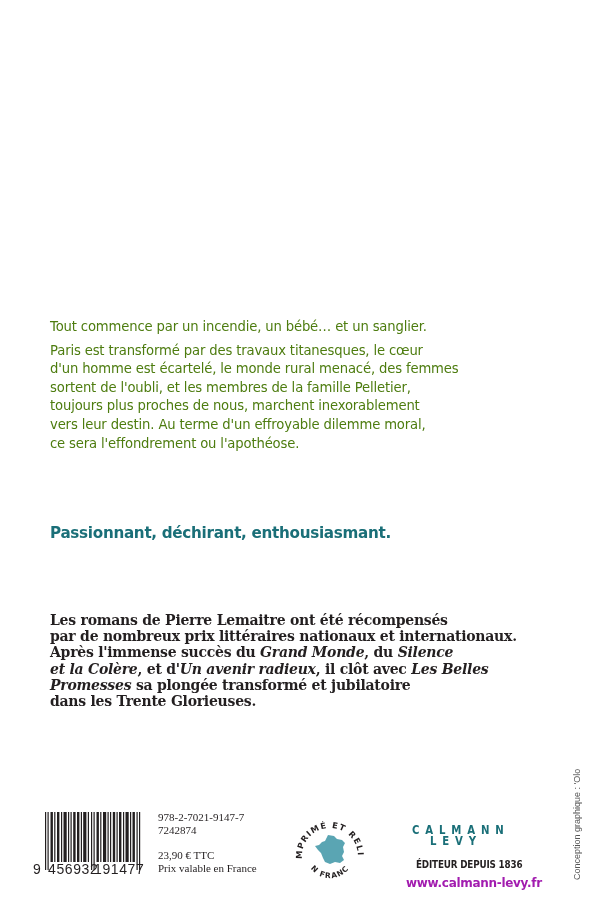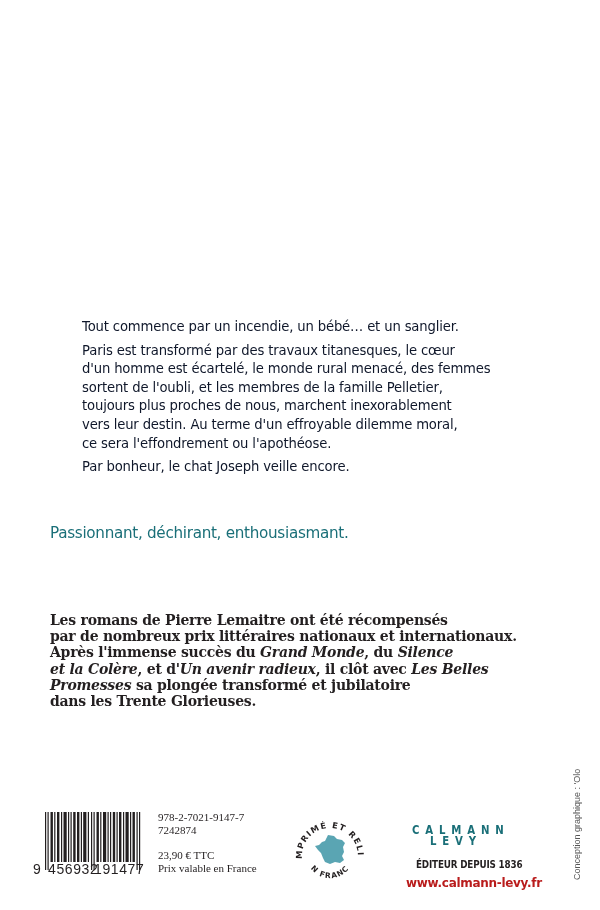--- a/index.html
+++ b/index.html
@@ -6,27 +6,26 @@
   body {
     width: 600px; height: 910px; background: #ffffff;
     position: relative; overflow: hidden;
     color: #231f20;
   }
   .abs { position: absolute; }
   .blurb {
     left: 50px; top: 318px; width: 480px;
     font-family: "DejaVu Sans", sans-serif;
     font-size: 13.2px; line-height: 18.6px; letter-spacing: -0.15px;
-    color: #0f172a;
-    margin-left: 32px;
+    color: #4d7c0f;
   }
   .blurb p { margin: 0 0 5px 0; }
   .tagline {
     left: 50px; top: 523px; width: 520px;
-    font-family: "DejaVu Sans", sans-serif; font-weight: normal;
+    font-family: "DejaVu Sans", sans-serif; font-weight: bold;
     font-size: 15.2px; line-height: 21px; letter-spacing: -0.3px;
     color: #1a6f78;
   }
   .tagline div { white-space: nowrap; }
   .awards {
     left: 50px; top: 612px; width: 500px;
     font-family: "DejaVu Serif", serif; font-weight: bold;
     font-size: 14px; line-height: 16.2px; letter-spacing: -0.25px;
     color: #231f20;
   }
@@ -64,21 +63,21 @@
     transform: scaleX(0.78); transform-origin: left top;
   }
   .logo-editeur {
     position: absolute; left: 12px; top: 39px;
     font-size: 10px; font-weight: bold; color: #231f20;
     white-space: nowrap; letter-spacing: -0.2px;
     transform: scaleX(0.88); transform-origin: left top;
   }
   .logo-url {
     position: absolute; left: 2px; top: 56px;
-    font-size: 12px; font-weight: bold; color: #b91c1c;
+    font-size: 12px; font-weight: bold; color: #a21caf;
     white-space: nowrap; letter-spacing: -0.3px;
   }
   .credit {
     left: 572px; top: 880px;
     font-family: "Liberation Sans", sans-serif; font-size: 9px;
     color: #555555; white-space: nowrap;
     transform: rotate(-90deg); transform-origin: left top;
   }
 </style>
 </head>
@@ -87,21 +86,20 @@
 <div class="abs blurb">
   <p>Tout commence par un incendie, un bébé… et un sanglier.</p>
   <p>
     <span style="display:block">Paris est transformé par des travaux titanesques, le cœur</span>
     <span style="display:block">d'un homme est écartelé, le monde rural menacé, des femmes</span>
     <span style="display:block">sortent de l'oubli, et les membres de la famille Pelletier,</span>
     <span style="display:block">toujours plus proches de nous, marchent inexorablement</span>
     <span style="display:block">vers leur destin. Au terme d'un effroyable dilemme moral,</span>
     <span style="display:block">ce sera l'effondrement ou l'apothéose.</span>
   </p>
-  <p>Par bonheur, le chat Joseph veille encore.</p>
 </div>
 
 <div class="abs tagline">
   <div>Passionnant, déchirant, enthousiasmant.</div>
 </div>
 
 <div class="abs awards">
   <div>Les romans de Pierre Lemaitre ont été récompensés</div>
   <div>par de nombreux prix littéraires nationaux et internationaux.</div>
   <div><span>Après l'immense succès du </span><i>Grand Monde</i><span>, du </span><i>Silence</i></div>

